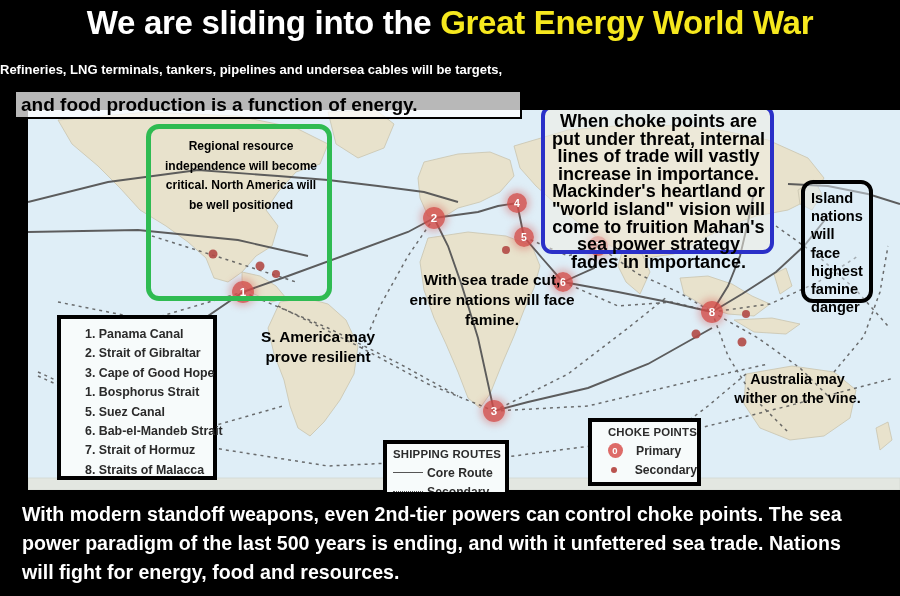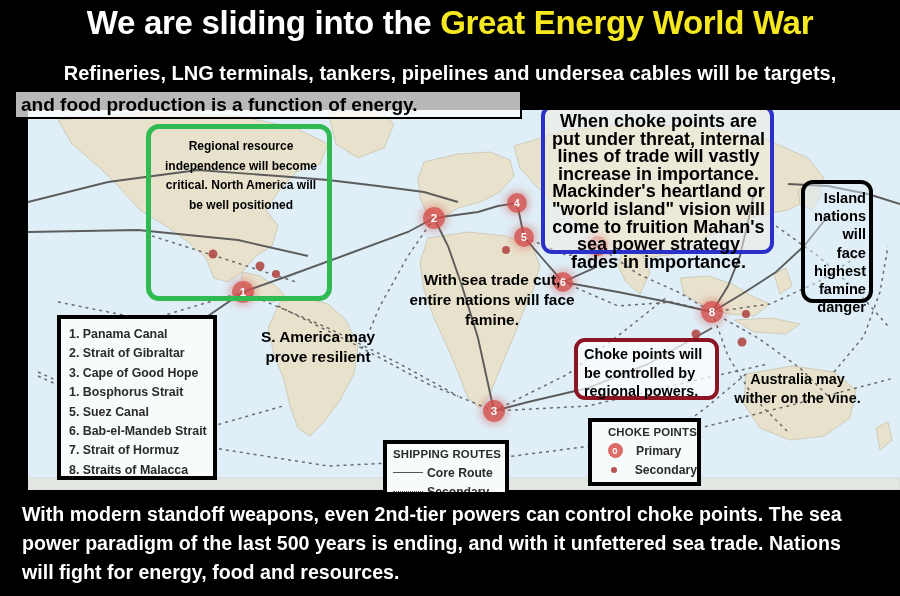--- a/index.html
+++ b/index.html
@@ -5,22 +5,22 @@
 <style>
   html,body{margin:0;padding:0;background:#000;}
   body{width:900px;height:596px;overflow:hidden;font-family:"Liberation Sans",sans-serif;}
   #poster{position:relative;width:900px;height:596px;background:#000;overflow:hidden;}
 
   
   #header{position:absolute;left:0;top:0;width:900px;height:110px;background:#000;z-index:40;}
   #title{position:absolute;left:0;top:4px;width:900px;text-align:center;
          font-size:33px;font-weight:bold;color:#ffffff;letter-spacing:-0.3px;white-space:nowrap;}
   #title .hl{color:#f6e81e;}
-  #subtitle{position:absolute;left:0;top:62px;width:900px;text-align:center;
-            font-size:20px;font-weight:bold;color:#ffffff;white-space:nowrap;}
+  #subtitle{position:absolute;left:0;top:62px;width:900px;text-align:left;
+            font-size:13px;font-weight:bold;color:#ffffff;white-space:nowrap;}
   #boxline{position:absolute;left:14px;top:90px;width:508px;height:29px;
            border:2px solid #000;background:rgba(255,255,255,0.72);
            box-sizing:border-box;z-index:42;}
   #boxline span{display:block;padding-left:5px;line-height:25px;font-size:19px;
            font-weight:bold;color:#000;white-space:nowrap;}
 
   
   #map{position:absolute;left:28px;top:106px;width:872px;height:384px;
        background:#dfeef7;overflow:hidden;z-index:10;}
   #mapsvg{position:absolute;left:0;top:0;width:872px;height:384px;}
@@ -37,35 +37,35 @@
   #green-box{left:146px;top:124px;width:186px;height:177px;
      border:5px solid #2fbb52;border-radius:13px;background:transparent;}
   #green-box .txt{padding:8px 6px 0 10px;font-size:12px;line-height:19.6px;text-align:center;}
 
   #blue-box{left:541px;top:105px;width:233px;height:149px;
      border:4px solid #2a30c8;border-radius:11px;background:rgba(240,238,228,0.55);}
   #blue-box .txt{padding:4px 4px 0 6px;font-size:18px;line-height:17.6px;text-align:center;}
 
   #black-box{left:801px;top:180px;width:72px;height:123px;
      border:4px solid #000;border-radius:12px;background:rgba(223,238,247,0.5);}
-  #black-box .txt{padding:5px 3px 0 6px;font-size:14.6px;line-height:18.2px;text-align:right;}
+  #black-box .txt{padding:5px 3px 0 6px;font-size:14.6px;line-height:18.2px;text-align:left;}
 
   #red-box{left:574px;top:338px;width:145px;height:62px;
      border:4px solid #8d1422;border-radius:11px;background:rgba(255,255,255,0.72);}
   #red-box .txt{padding:3px 3px 0 6px;font-size:14.4px;line-height:18.6px;text-align:left;}
 
   
   .plainlabel{position:absolute;z-index:28;font-weight:bold;color:#000;}
   #label-famine{left:406px;top:270px;width:172px;font-size:15.4px;line-height:20px;text-align:center;}
   #label-samerica{left:256px;top:327px;width:124px;font-size:15.4px;line-height:20px;text-align:center;}
   #label-australia{left:730px;top:370px;width:135px;font-size:14.4px;line-height:18.6px;text-align:center;}
 
   
   #chokelist{position:absolute;left:57px;top:315px;width:160px;height:165px;
-     border:4px solid #000;background:#f7fbfb;box-sizing:border-box;z-index:32;padding:6px 0 0 8px;}
+     border:4px solid #000;background:#f7fbfb;box-sizing:border-box;z-index:32;padding:6px 0 0 24px;}
   #chokelist li{list-style:none;font-size:12.4px;font-weight:bold;color:#2b2b2b;
      line-height:19.4px;white-space:nowrap;}
   #chokelist ul{margin:0;padding:0;}
 
   #routes-legend{position:absolute;left:358px;top:440px;width:126px;height:68px;
      border:4px solid #000;background:#f7fbfb;box-sizing:border-box;z-index:32;padding:4px 16px 0 6px;margin-left:25px;}
   #chokes-legend{position:absolute;left:588px;top:418px;width:113px;height:68px;
      border:4px solid #000;background:#f7fbfb;box-sizing:border-box;z-index:32;padding:4px 0 0 6px;text-align:right;}
   .legend-title{font-size:11.4px;font-weight:bold;color:#2b2b2b;letter-spacing:0.2px;
      white-space:nowrap;margin-bottom:3px;}
@@ -201,23 +201,20 @@
   </div>
 
   <div class="callout" id="blue-box">
     <span class="txt">When choke points are put under threat, internal lines of trade will vastly increase in importance. Mackinder's heartland or "world island" vision will come to fruition Mahan's sea power strategy fades in importance.</span>
   </div>
 
   <div class="callout" id="black-box">
     <span class="txt">Island nations will face highest famine danger</span>
   </div>
 
-  <div class="callout" id="red-box">
-    <span class="txt">Choke points will be controlled by regional powers.</span>
-  </div>
 
   <div class="plainlabel" id="label-samerica">S. America may prove resilient</div>
   <div class="plainlabel" id="label-famine">With sea trade cut, entire nations will face famine.</div>
   <div class="plainlabel" id="label-australia">Australia may wither on the vine.</div>
 
   <div id="chokelist">
     <ul>
         <li>1. Panama Canal</li>
         <li>2. Strait of Gibraltar</li>
         <li>3. Cape of Good Hope</li>

